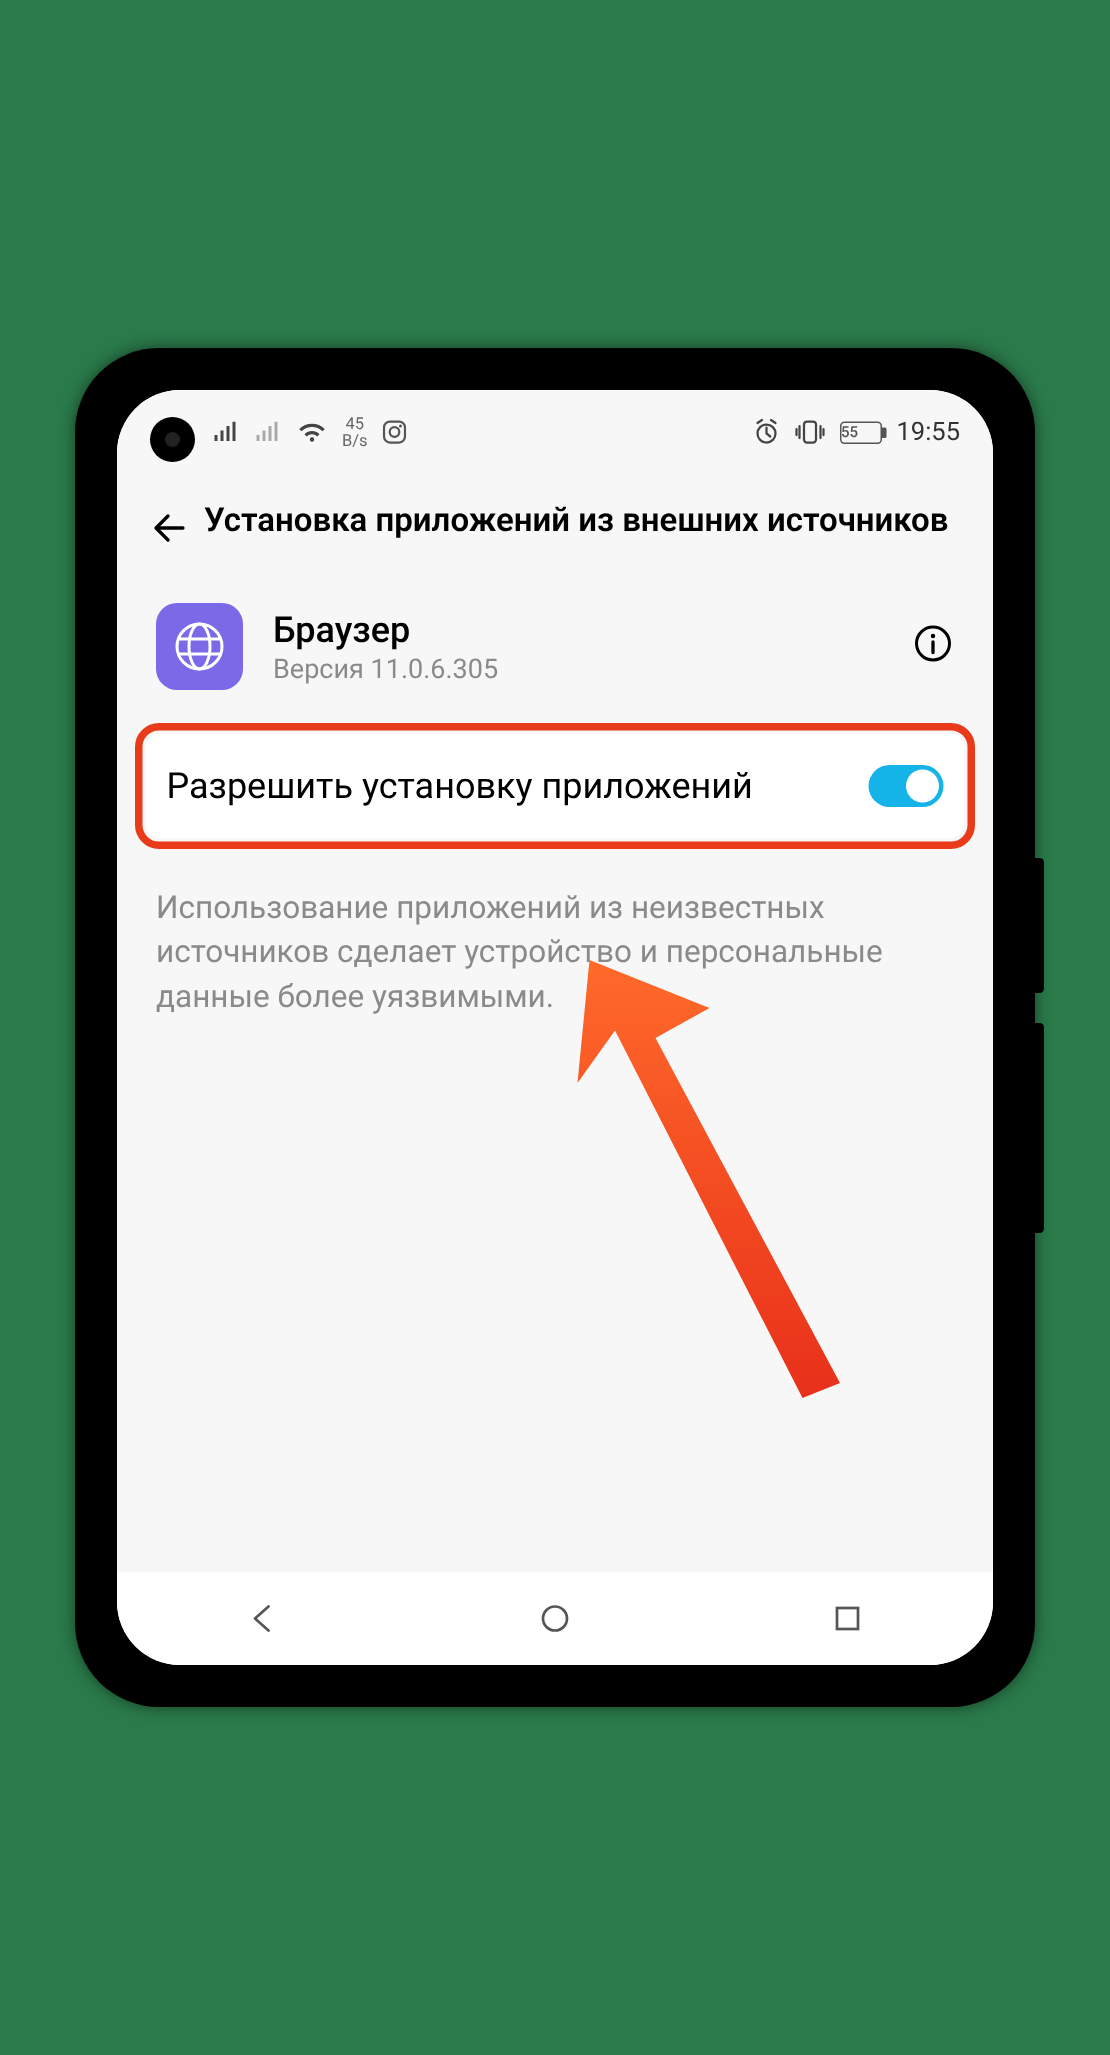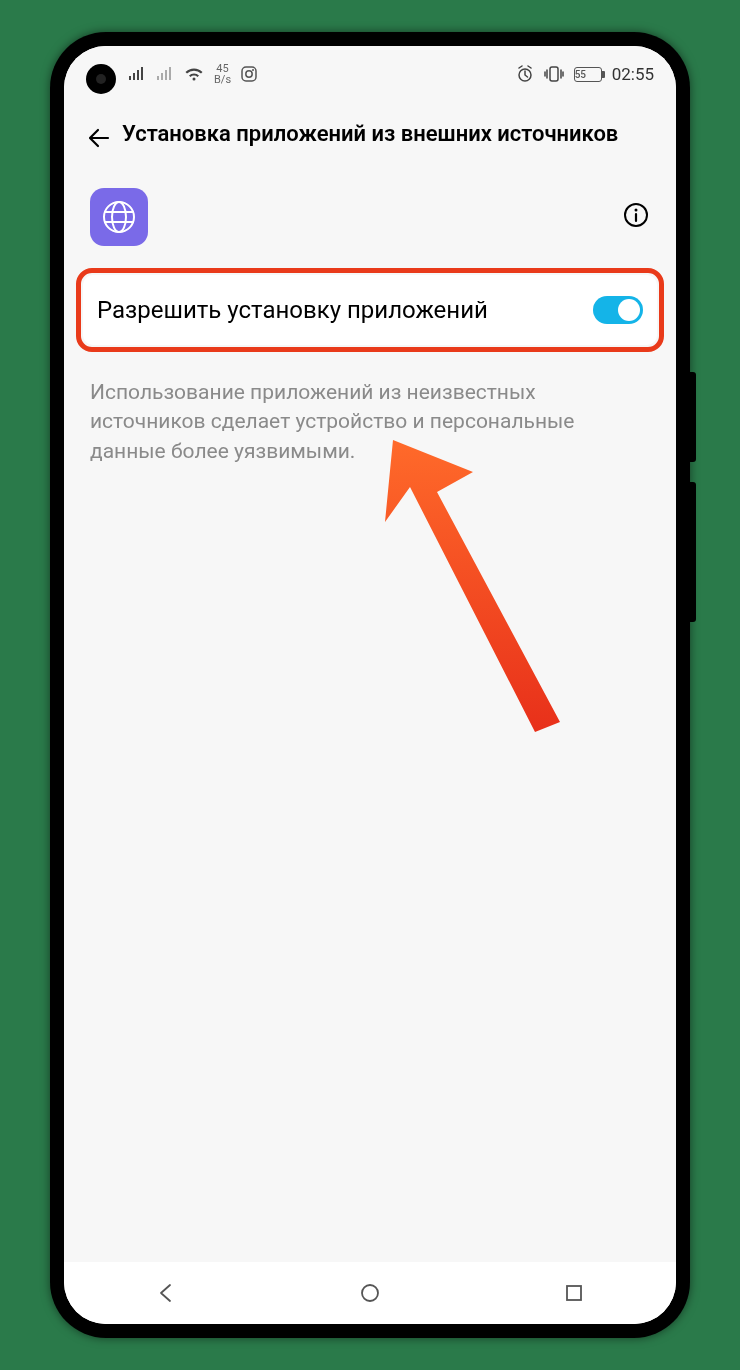--- a/index.html
+++ b/index.html
@@ -10,24 +10,24 @@
     font-family: -apple-system, BlinkMacSystemFont, "Segoe UI", Roboto, Arial, sans-serif;
     position: relative;
     overflow: hidden;
   }
   .phone-frame {
     position: absolute;
     left: 50%;
     top: 50%;
     transform: translate(-50%, -50%);
     width: 640px;
-    height: 1306px;
+    height: 906px;
     background: #000;
     border-radius: 56px;
-    padding: 14px;
+    padding: 28px;
     box-shadow: 0 0 10px rgba(0,0,0,0.5);
   }
   .phone-side-button {
     position: absolute;
     right: -6px;
     width: 6px;
     background: #000;
     border-radius: 0 3px 3px 0;
   }
   .phone-side-button.power { top: 340px; height: 90px; }
@@ -206,21 +206,21 @@
           </svg>
         <svg width="20" height="16" viewBox="0 0 20 16">
             <rect x="6" y="1" width="8" height="14" rx="2" fill="none" stroke="#444" stroke-width="1.5"></rect>
             <path d="M3 4v8M1 6v4M17 4v8M19 6v4" stroke="#444" stroke-width="1.5" stroke-linecap="round"></path>
           </svg>
         <div class="battery-wrap">
           <div class="battery-box">
               <span class="battery-level">55</span>
             </div>
         </div>
-        <span style="font-size:17px;color:#333;">02:55</span>
+        <span style="font-size:17px;color:#333;">19:55</span>
       </div>
     </div>
 
     <div class="header">
       <div class="back-arrow">
         <svg width="28" height="28" viewBox="0 0 28 28">
             <path d="M22 14H6M12 6l-8 8 8 8" stroke="#000" stroke-width="2.2" fill="none" stroke-linecap="round" stroke-linejoin="round"></path>
           </svg>
       </div>
       <div class="header-title">Установка приложений из внешних источников</div>
@@ -230,20 +230,22 @@
 
       <div class="app-row">
         <div class="app-icon">
           <svg width="38" height="38" viewBox="0 0 38 38">
               <circle cx="19" cy="19" r="15" fill="none" stroke="#fff" stroke-width="2"></circle>
               <ellipse cx="19" cy="19" rx="7" ry="15" fill="none" stroke="#fff" stroke-width="2"></ellipse>
               <path d="M5 14h28M5 24h28" stroke="#fff" stroke-width="2"></path>
             </svg>
         </div>
         <div class="app-text">
+          <div class="app-name">Браузер</div>
+          <div class="app-version">Версия 11.0.6.305</div>
         </div>
         <div class="info-btn">
           <svg width="28" height="28" viewBox="0 0 28 28">
               <circle cx="14" cy="14" r="11" fill="none" stroke="#000" stroke-width="2"></circle>
               <circle cx="14" cy="9" r="1.5" fill="#000"></circle>
               <path d="M14 13v7" stroke="#000" stroke-width="2.2" stroke-linecap="round"></path>
             </svg>
         </div>
       </div>
 

